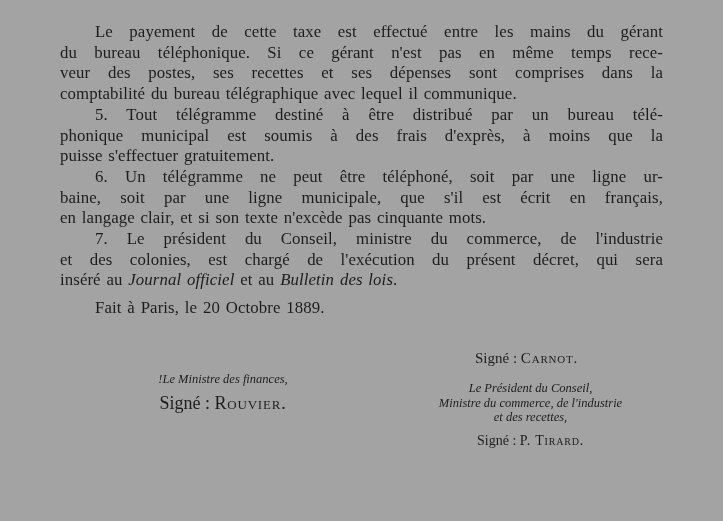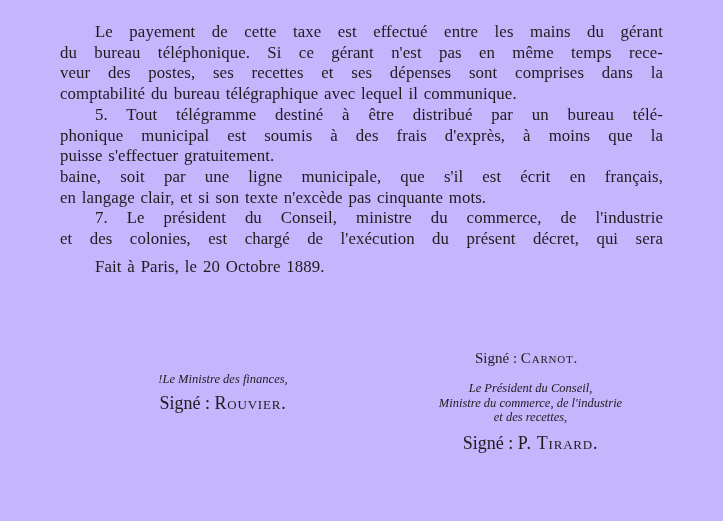--- a/index.html
+++ b/index.html
@@ -4,21 +4,21 @@
 <style>
   html, body {
     margin: 0;
     padding: 0;
     background: #ffffff;
   }
   .page {
     position: relative;
     width: 723px;
     height: 521px;
-    background: #c4b5fd;
+    background: #a3a3a3;
     font-family: "Liberation Serif", serif;
     color: #1d1d1d;
     overflow: hidden;
   }
   
   .body-text {
     position: absolute;
     left: 60px;
     top: 22px;
     width: 603px;
@@ -76,40 +76,42 @@
     width: 245px;
     text-align: center;
   }
   .sig-right .sig-title {
     font-size: 12.5px;
     line-height: 14.5px;
     font-family: Liberation Serif, serif;
   }
   .sig-right .sig-signed {
     margin-top: 8px;
-    font-size: 18px;
+    font-size: 14px;
   }
 </style>
 </head>
 <body>
 
 <div class="page">
 
   <div class="body-text" id="bodyText">
       <div class="line indent"><span>Le payement de cette taxe est effectué entre les mains du gérant</span></div>
       <div class="line"><span>du bureau téléphonique. Si ce gérant n'est pas en même temps rece-</span></div>
       <div class="line"><span>veur des postes, ses recettes et ses dépenses sont comprises dans la</span></div>
       <div class="line last"><span>comptabilité du bureau télégraphique avec lequel il communique.</span></div>
       <div class="line indent"><span>5. Tout télégramme destiné à être distribué par un bureau télé-</span></div>
       <div class="line"><span>phonique municipal est soumis à des frais d'exprès, à moins que la</span></div>
       <div class="line last"><span>puisse s'effectuer gratuitement.</span></div>
+      <div class="line indent"><span>6. Un télégramme ne peut être téléphoné, soit par une ligne ur-</span></div>
       <div class="line"><span>baine, soit par une ligne municipale, que s'il est écrit en français,</span></div>
       <div class="line last"><span>en langage clair, et si son texte n'excède pas cinquante mots.</span></div>
       <div class="line indent"><span>7. Le président du Conseil, ministre du commerce, de l'industrie</span></div>
       <div class="line"><span>et des colonies, est chargé de l'exécution du présent décret, qui sera</span></div>
+      <div class="line last"><span>inséré au </span><span class="italic">Journal officiel</span><span> et au </span><span class="italic">Bulletin des lois</span><span>.</span></div>
       <div class="line indent last fait"><span>Fait à Paris, le 20 Octobre 1889.</span></div>
     </div>
 
   <div class="sig-carnot">
     <span>Signé :</span>
     <span class="smallcaps">Carnot.</span>
   </div>
 
   <div class="sig-left">
     <div class="sig-title italic">!Le Ministre des finances,</div>

